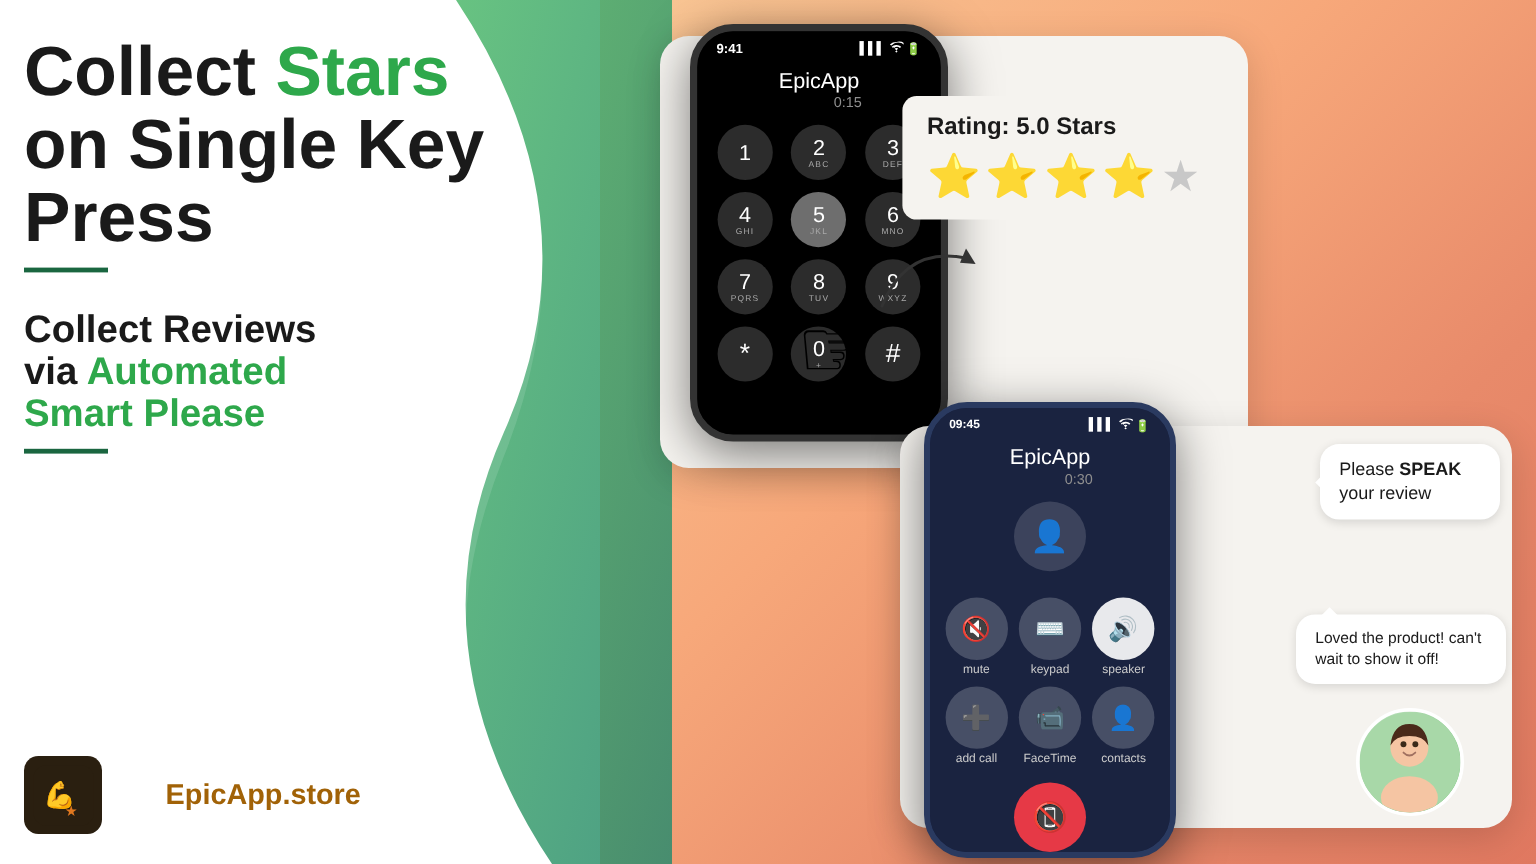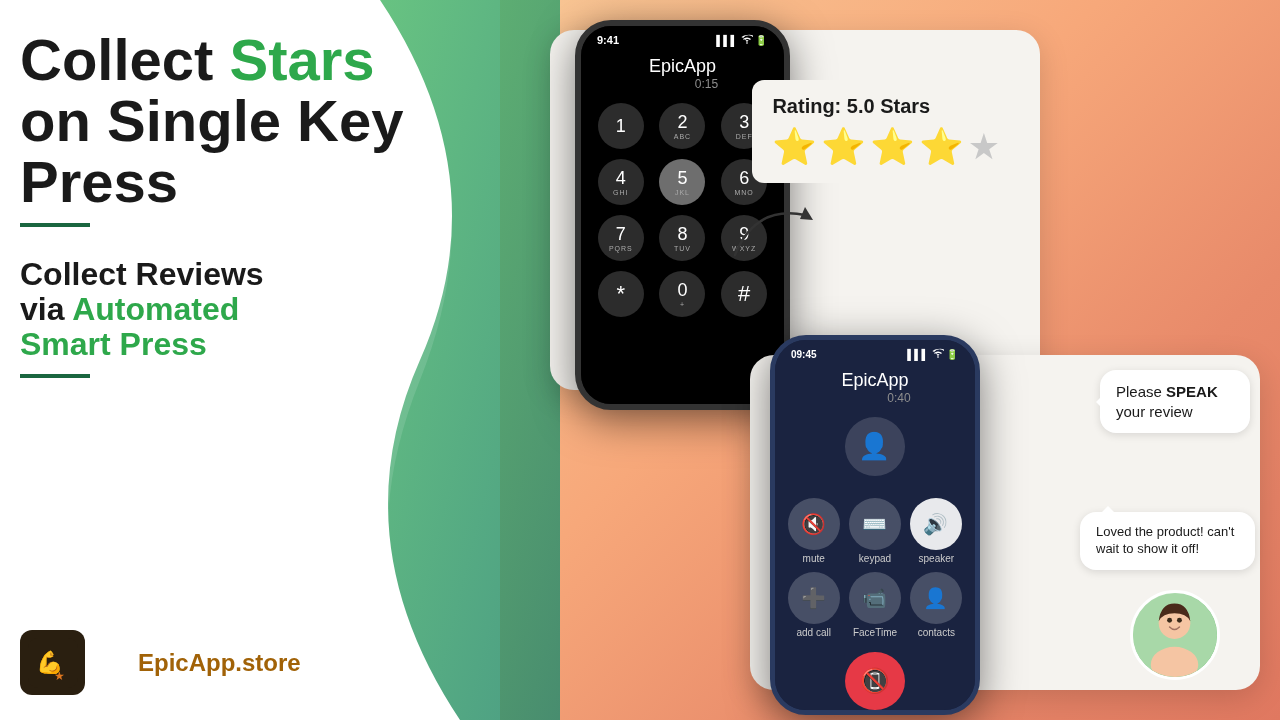--- a/index.html
+++ b/index.html
@@ -139,21 +139,21 @@
       box-shadow: 0 8px 30px rgba(0,0,0,0.15);
       overflow: visible;
     }
 
     
     .phone-mockup-top {
       position: absolute;
       left: 25px;
       top: -10px;
       width: 215px;
-      height: 390px;
+      height: 348px;
       background: #0d0d0d;
       border-radius: 36px;
       border: 6px solid #333;
       overflow: hidden;
       box-shadow: 0 10px 40px rgba(0,0,0,0.5);
     }
     .phone-inner-top {
       width: 100%;
       height: 100%;
       background: #000;
@@ -453,21 +453,21 @@
     <div class="title-line">on Single Key</div>
     <div class="title-line">Press</div>
     <div class="divider"></div>
   </div>
 
   <div class="subtitle-block">
     <div class="subtitle-line">Collect Reviews</div>
     <div class="subtitle-line">
       <span>via </span><span class="green">Automated</span>
     </div>
-    <div class="subtitle-line"><span class="green">Smart Press</span></div>
+    <div class="subtitle-line"><span class="green">Smart Please</span></div>
     <div class="divider2"></div>
   </div>
 </div>
 
 <div class="logo-area">
   <div class="logo-icon">
     <svg width="50" height="50" viewBox="0 0 50 50">
       <rect width="50" height="50" fill="#2a1f10" rx="10"></rect>
       <text x="8" y="32" font-size="22" fill="#f5c842">💪</text>
       <text x="26" y="42" font-size="12" fill="#e07820">★</text>
@@ -577,21 +577,21 @@
             <span>▌▌▌</span>
             <span>
               <svg width="12" height="10" viewBox="0 0 12 10">
                   <path d="M6 8l1.5-1.5a2.5 2.5 0 00-3 0L6 8zm0 2l1-1-1-1-1 1 1 1zm-3-5l1 1A4 4 0 019 6l1-1A5.5 5.5 0 006 3.5 5.5 5.5 0 002 5l1 1zm-2-2l1 1A7 7 0 0113 4l1-1A8.5 8.5 0 006 1 8.5 8.5 0 00.5 3l1 1z" fill="white" fill-rule="evenodd"></path>
                 </svg>
             </span>
             <span>🔋</span>
           </div>
         </div>
         <div class="phone-app-name">EpicApp</div>
-        <div class="phone-call-dur">0:40</div>
+        <div class="phone-call-dur">0:30</div>
 
         <div style="width:60px;height:60px;border-radius:50%;background:rgba(255,255,255,0.15);margin:0 auto 10px;display:flex;align-items:center;justify-content:center;font-size:26px;color:#fff;">👤</div>
 
         <div class="call-buttons-grid">
           <div class="call-btn">
             <div class="call-btn-circle">🔇</div>
             <span class="call-btn-label">mute</span>
           </div>
           <div class="call-btn">
             <div class="call-btn-circle">⌨️</div>

